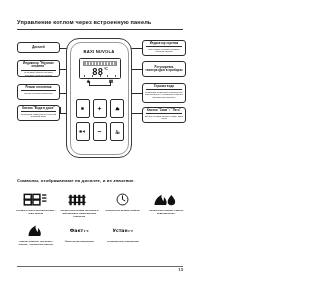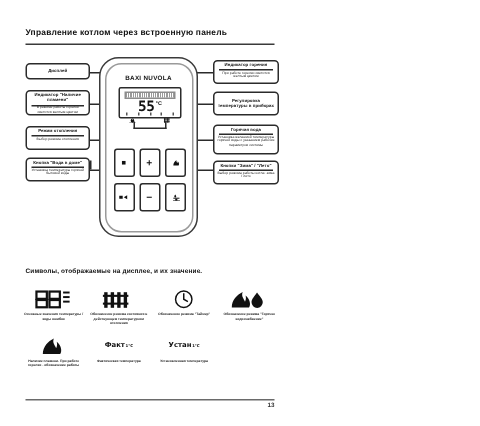--- a/index.html
+++ b/index.html
@@ -252,21 +252,21 @@
 
       <div class="lcd">
         <div class="lcd-top"></div>
         <div class="lcd-main">
           <span class="lcd-ic left">
             <svg viewBox="0 0 10 10" width="4.6" height="4.6">
               <path d="M5 0.6 C6.4 2.6 7.6 3.6 7.6 5.6 A2.6 2.6 0 0 1 2.4 5.6 C2.4 4 3.4 3.4 4 2.2 C4.2 3.4 5 3.6 5 4.6 C5.6 4.2 5.4 2.6 5 0.6 Z" fill="#111"></path>
               <rect x="0.4" y="8.2" width="9.2" height="1.2" fill="#111"></rect>
             </svg>
           </span>
-          <span class="digits">55</span>
+          <span class="digits">88</span>
           <span class="deg">°C</span>
           <span class="lcd-ic right">
             <svg viewBox="0 0 10 10" width="4.6" height="4.6">
               <rect x="0.8" y="1.6" width="1.3" height="6.8" fill="#111"></rect>
               <rect x="2.9" y="1.6" width="1.3" height="6.8" fill="#111"></rect>
               <rect x="5" y="1.6" width="1.3" height="6.8" fill="#111"></rect>
               <rect x="7.1" y="1.6" width="1.3" height="6.8" fill="#111"></rect>
               <rect x="0.4" y="2.6" width="8.6" height="0.8" fill="#111"></rect>
               <rect x="0.4" y="6.4" width="8.6" height="0.8" fill="#111"></rect>
             </svg>

